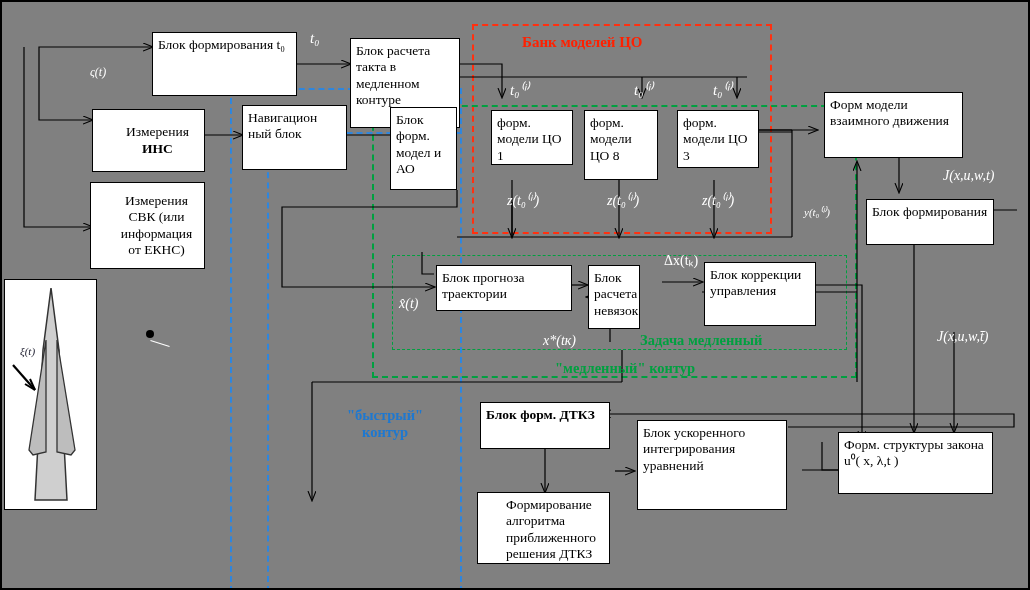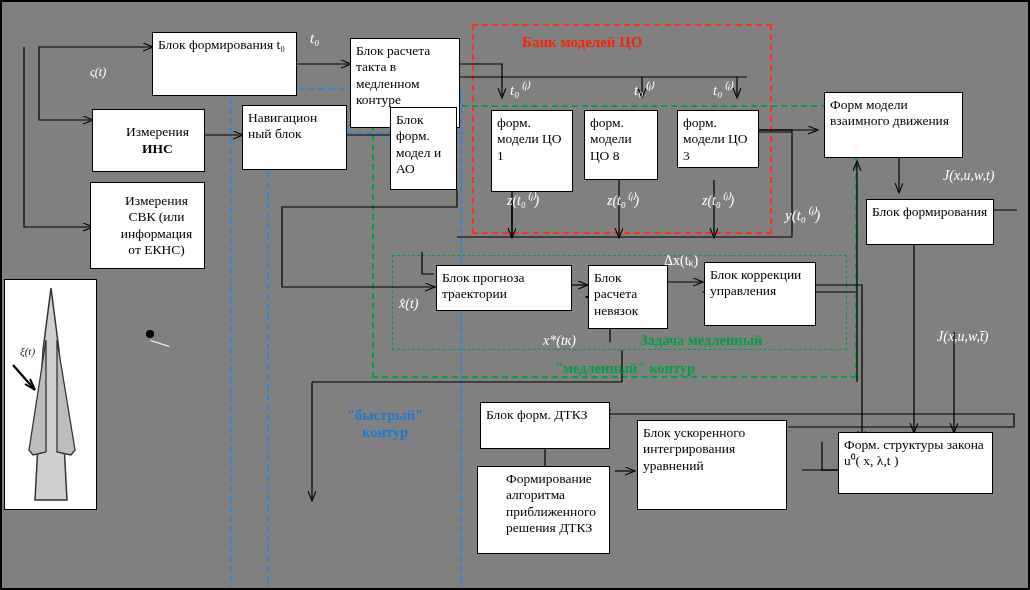--- a/index.html
+++ b/index.html
@@ -139,21 +139,21 @@
   </div>
 
   <div class="box" style="left:240px;top:103px;width:105px;height:65px;">
     <span>Навигацион ный блок</span>
   </div>
 
   <div class="box" style="left:388px;top:105px;width:67px;height:83px;">
     <span>Блок форм. модел и АО</span>
   </div>
 
-  <div class="box" style="left:489px;top:108px;width:82px;height:82px;">
+  <div class="box" style="left:489px;top:108px;width:82px;height:55px;">
     <span>форм. модели ЦО 1</span>
   </div>
   <div class="box" style="left:582px;top:108px;width:74px;height:70px;">
     <span>форм. модели ЦО 8</span>
   </div>
   <div class="box" style="left:675px;top:108px;width:82px;height:58px;">
     <span>форм. модели ЦО 3</span>
   </div>
 
   <div class="box" style="left:822px;top:90px;width:139px;height:66px;">
@@ -164,33 +164,33 @@
     <span>Блок формирования</span>
   </div>
   <div class="lbl it" style="left:929px;top:219px;font-size:12px;">
     <span class="ovl">w̄</span>
   </div>
 
   <div class="box" style="left:434px;top:263px;width:136px;height:46px;">
     <span>Блок прогноза траектории</span>
   </div>
 
-  <div class="box" style="left:586px;top:263px;width:80px;height:64px;">
+  <div class="box" style="left:586px;top:263px;width:52px;height:64px;">
     <span>Блок расчета невязок</span>
   </div>
 
   <div class="box" style="left:702px;top:260px;width:112px;height:64px;">
     <span>Блок коррекции управления</span>
   </div>
 
-  <div class="box" style="left:478px;top:400px;width:130px;height:47px;">
+  <div class="box" style="left:478px;top:400px;width:130px;height:47px;font-weight:bold;">
     <span>Блок форм. ДТКЗ</span>
   </div>
 
-  <div class="box" style="left:475px;top:464px;width:133px;height:88px;padding-left:28px;">
+  <div class="box" style="left:475px;top:490px;width:133px;height:72px;padding-left:28px;">
     <span>Формирование алгоритма приближенного решения ДТКЗ</span>
   </div>
 
   <div class="box" style="left:635px;top:418px;width:150px;height:90px;">
     <span>Блок ускоренного интегрирования уравнений</span>
   </div>
 
   <div class="box" style="left:836px;top:430px;width:155px;height:62px;">
     <span>
       <span>Форм. структуры закона</span>
@@ -217,21 +217,21 @@
   <div class="lbl it" style="left:308px;top:28px;font-size:15px;">t₀</div>
 
   <div class="lbl it" style="left:508px;top:77px;font-size:15px;">t₀⁽ⁱ⁾</div>
   <div class="lbl it" style="left:632px;top:77px;font-size:15px;">t₀⁽ⁱ⁾</div>
   <div class="lbl it" style="left:711px;top:77px;font-size:15px;">t₀⁽ⁱ⁾</div>
 
   <div class="lbl it" style="left:505px;top:188px;font-size:14px;">z(t₀⁽ⁱ⁾)</div>
   <div class="lbl it" style="left:605px;top:188px;font-size:14px;">z(t₀⁽ⁱ⁾)</div>
   <div class="lbl it" style="left:700px;top:188px;font-size:14px;">z(t₀⁽ⁱ⁾)</div>
 
-  <div class="lbl it" style="left:783px;top:202px;font-size:15px;">y(t₀⁽ⁱ⁾)</div>
+  <div class="lbl it" style="left:802px;top:202px;font-size:11px;">y(t₀⁽ⁱ⁾)</div>
 
   <div class="lbl it" style="left:397px;top:294px;font-size:14px;">x̂(t)</div>
 
   <div class="lbl it" style="left:541px;top:331px;font-size:14px;">x*(tк)</div>
 
   <div class="lbl" style="left:662px;top:248px;font-size:14px;">Δx(tₖ)</div>
 
   <div class="lbl it" style="left:941px;top:166px;font-size:14px;">J(x,u,w,t)</div>
   <div class="lbl it" style="left:935px;top:327px;font-size:14px;">J(x,u,w,t̄)</div>
 

